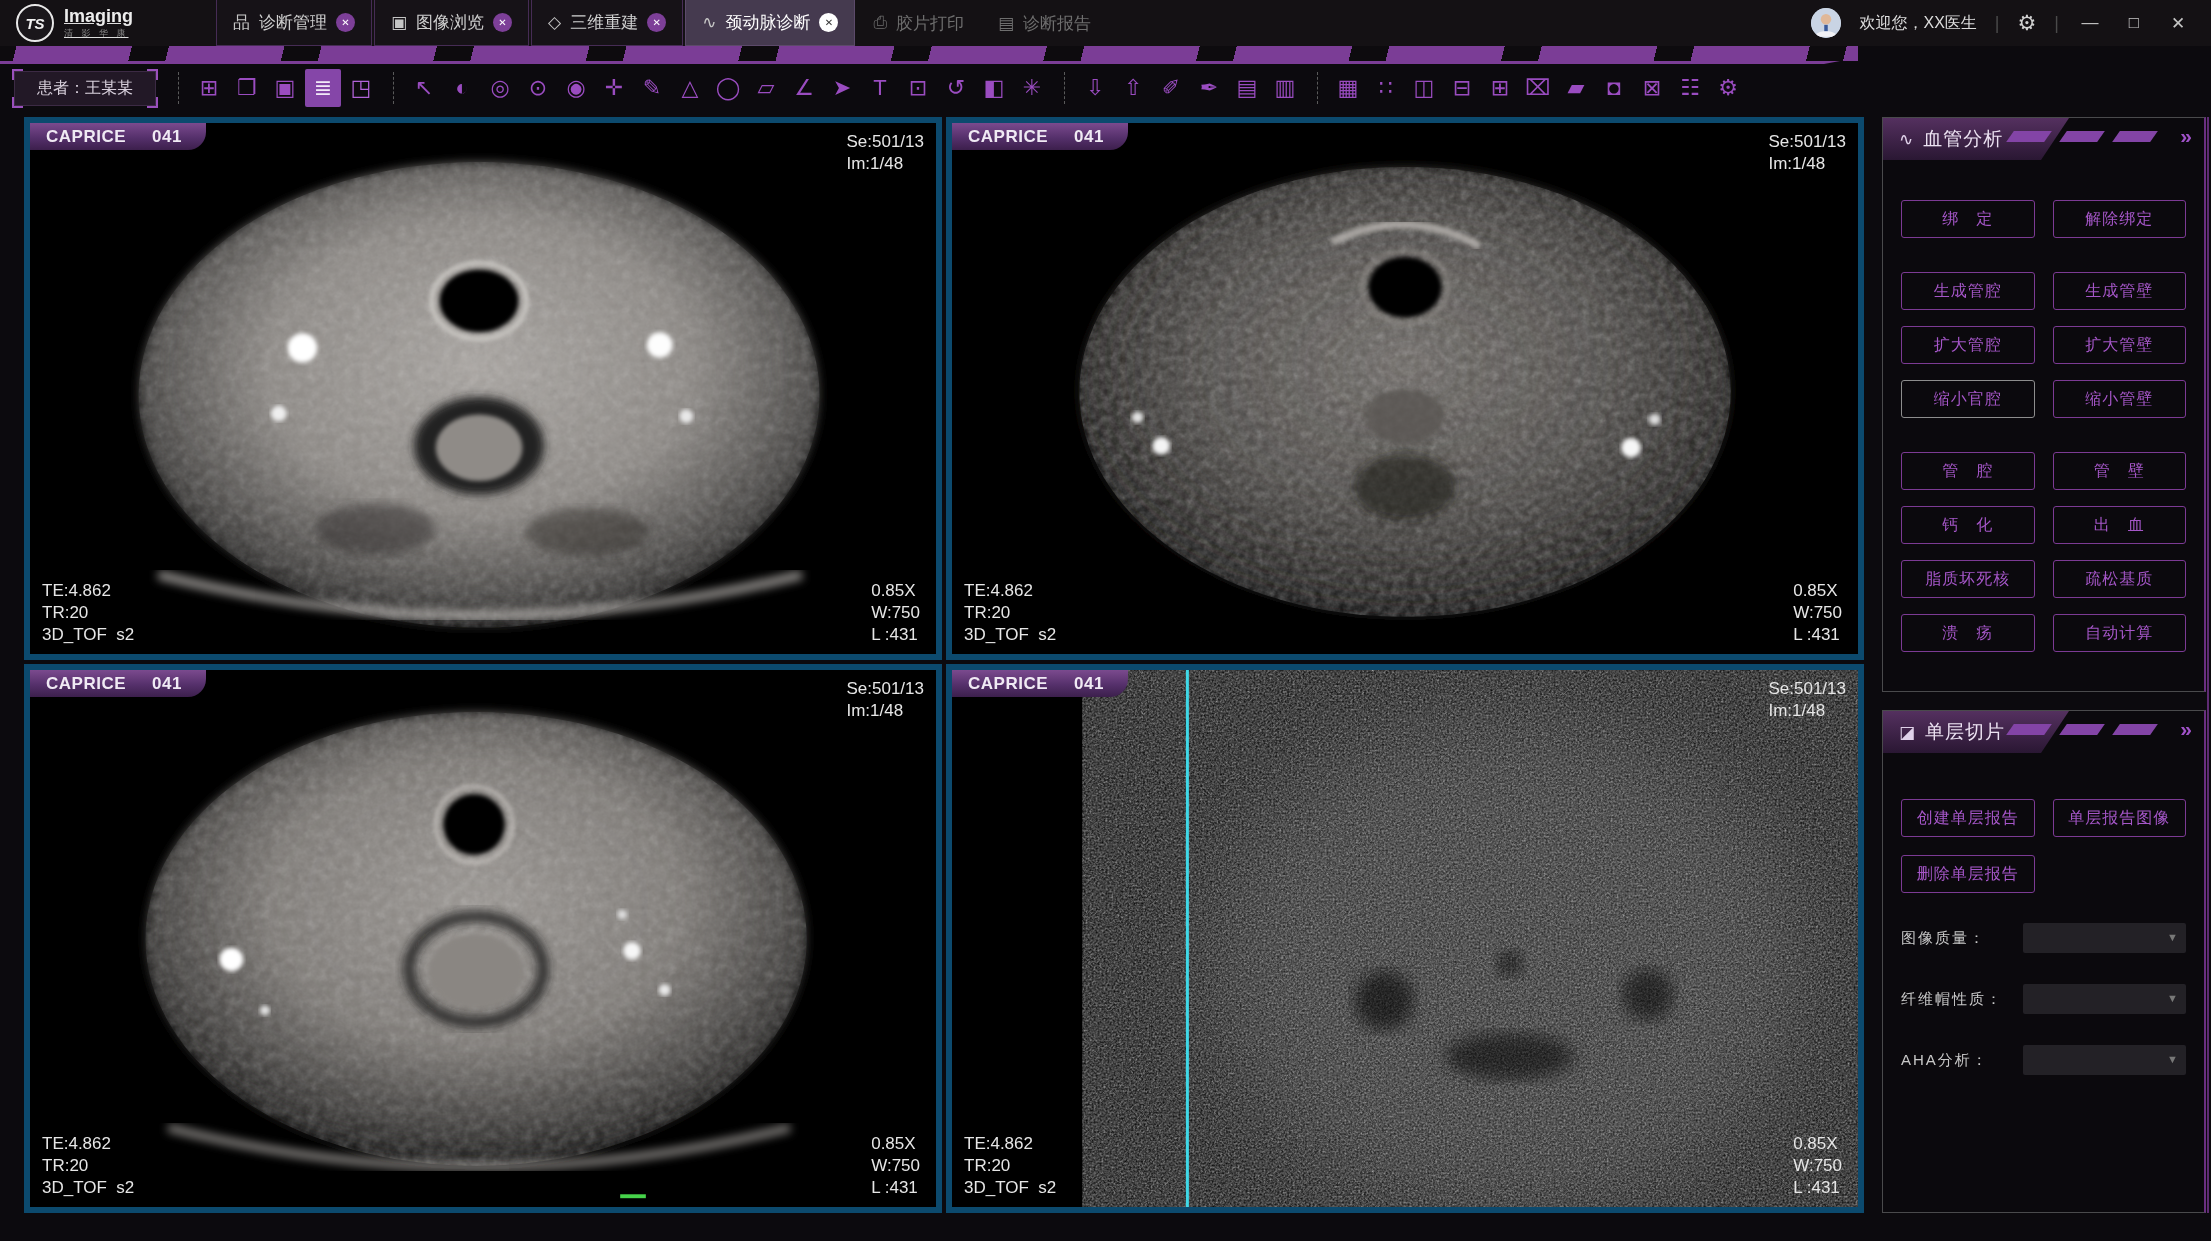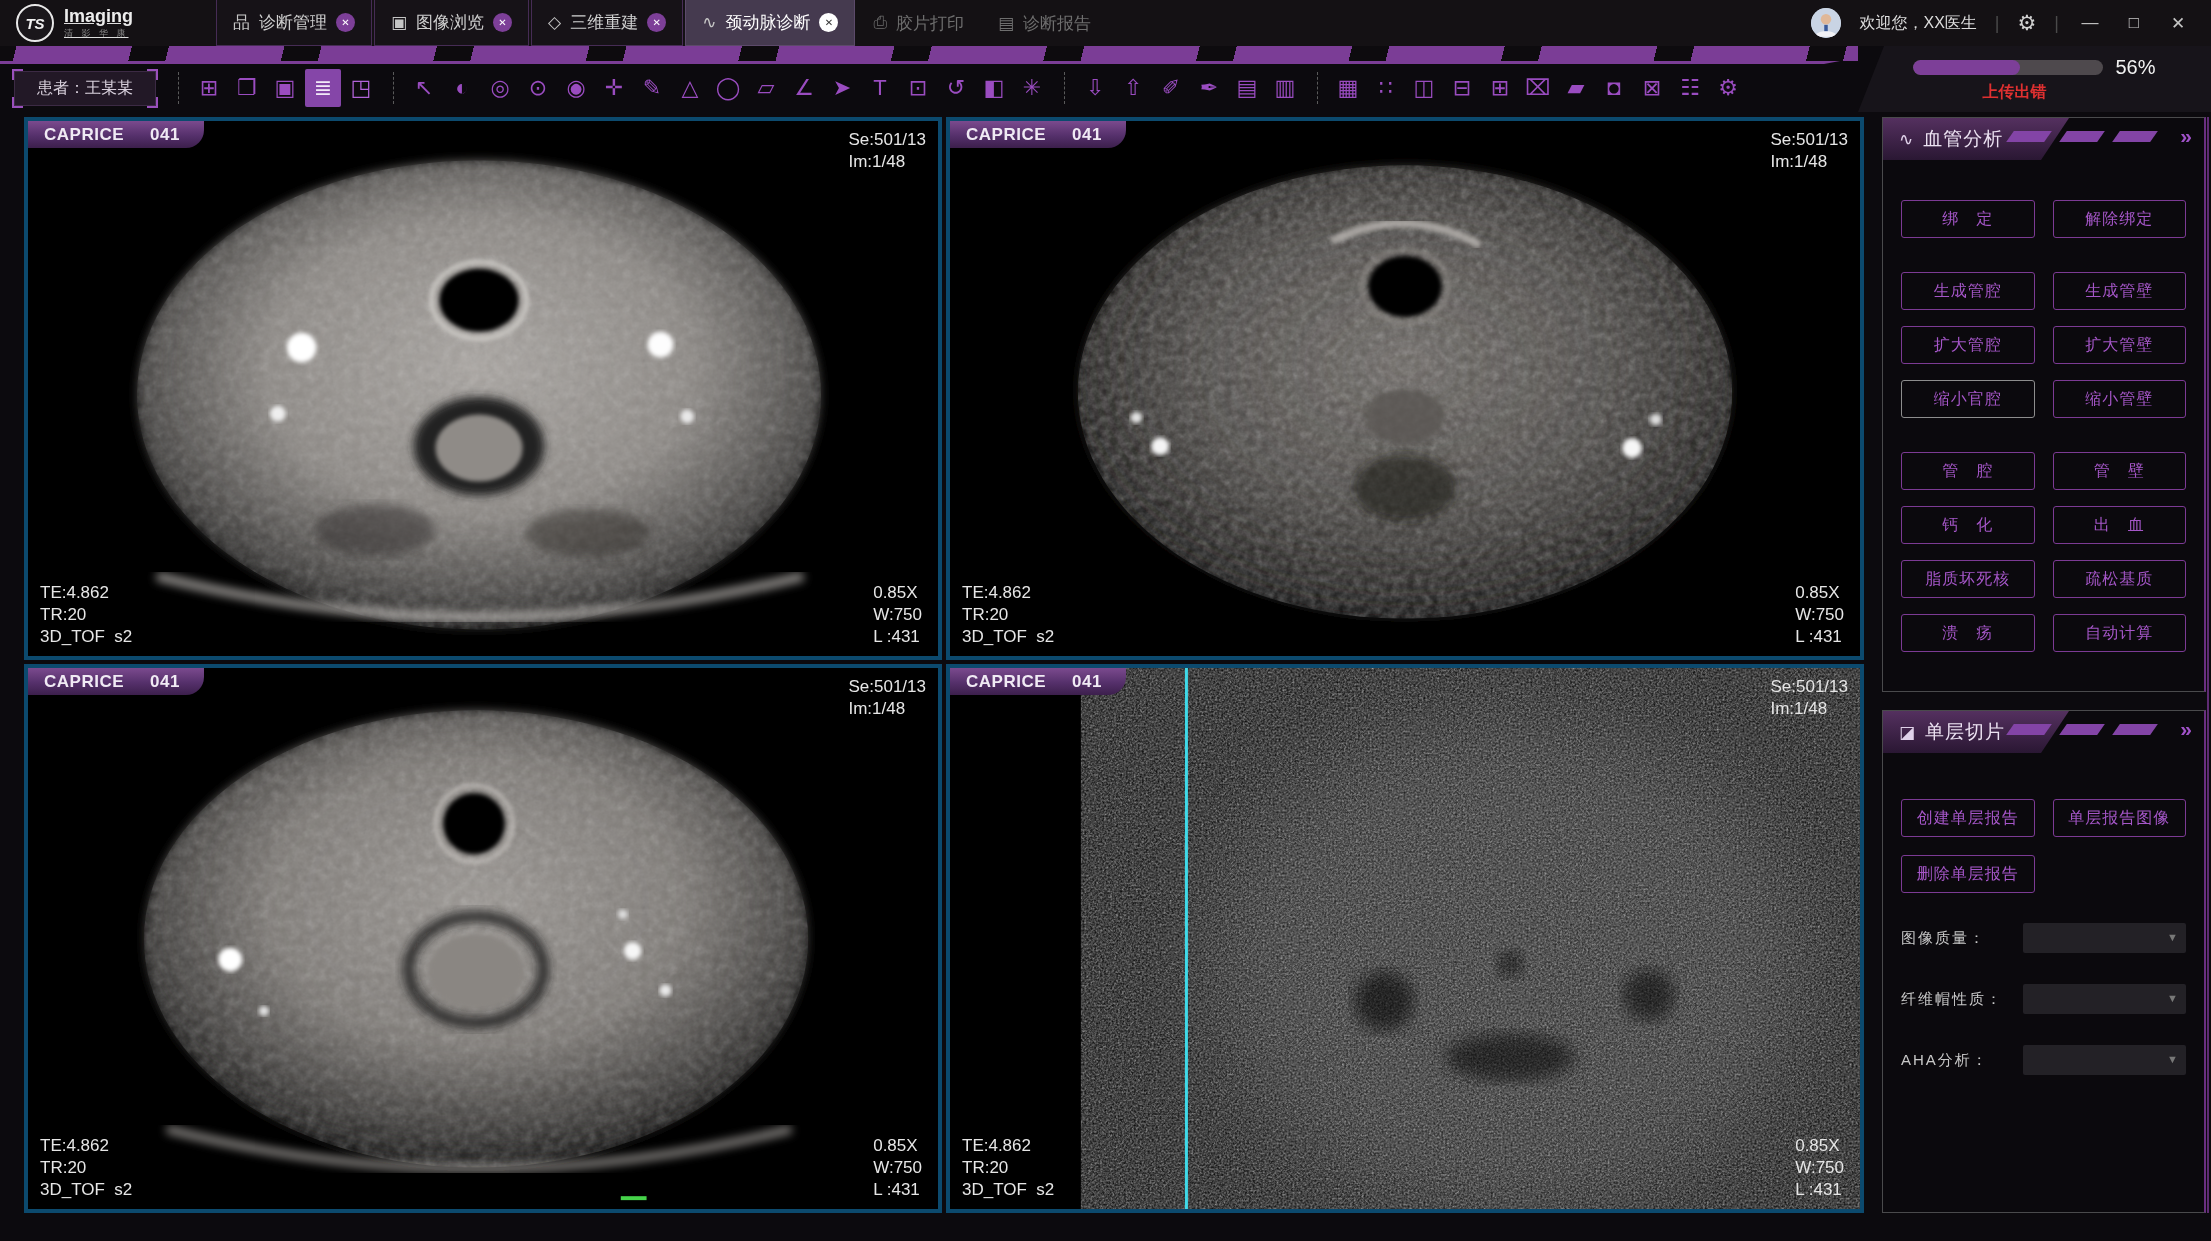--- a/index.html
+++ b/index.html
@@ -55,21 +55,21 @@
   
   .upload-zone{position:absolute;left:1858px;top:46px;width:353px;height:66px;background:#17141a;
      clip-path:polygon(26px 0,100% 0,100% 100%,0 100%);display:flex;flex-direction:column;align-items:center;justify-content:center;}
   .prog-row{display:flex;align-items:center;gap:12px;}
   .prog-track{width:190px;height:15px;border-radius:8px;background:#4e494d;overflow:hidden;}
   .prog-fill{height:100%;background:#7d3f98;border-radius:8px;}
   .prog-pct{font-size:20px;color:#f2f2f2;}
   .prog-err{font-size:16px;font-weight:bold;color:#e03030;margin-top:3px;margin-right:40px;}
 
   
-  .vp{position:absolute;background:#4c1d95;border:4px solid #0c4a6e;box-sizing:border-box;overflow:hidden;}
+  .vp{position:absolute;background:#4c1d95;border:6px solid #0c4a6e;box-sizing:border-box;overflow:hidden;}
   #vp0{left:24px;top:117px;width:918px;height:543px;}
   #vp1{left:946px;top:117px;width:918px;height:543px;}
   #vp2{left:24px;top:664px;width:918px;height:549px;}
   #vp3{left:946px;top:664px;width:918px;height:549px;}
   .mri{position:absolute;left:0;top:0;width:100%;height:100%;}
   .vtab{position:absolute;left:0;top:0;height:27px;display:flex;align-items:center;gap:26px;padding:0 24px 0 16px;
      background:linear-gradient(180deg,#7b4a8e,#55306b 55%,#3c1f4c);border-bottom-right-radius:18px;
      color:#f0eaf4;font-weight:bold;font-size:17px;letter-spacing:.5px;}
   .ov{position:absolute;color:#e6e6e6;font-size:17px;line-height:1.3;white-space:pre;}
   .ov-tr{top:8px;right:12px;}
@@ -215,29 +215,20 @@
         <span class="ticon">⊞</span>
         <span class="ticon">⌧</span>
         <span class="ticon">▰</span>
         <span class="ticon">◘</span>
         <span class="ticon">⊠</span>
         <span class="ticon">☷</span>
         <span class="ticon">⚙</span>
       </div>
   </div>
 
-  <div class="upload-zone">
-    <div class="prog-row">
-      <div class="prog-track">
-        <div class="prog-fill" style="width: 56%;"></div>
-      </div>
-      <span class="prog-pct">56%</span>
-    </div>
-    <div class="prog-err">上传出错</div>
-  </div>
 
   <div class="vp" id="vp0">
     <svg class="mri" viewBox="0 0 918 543" preserveAspectRatio="none">
       <defs>
         <radialGradient id="ga" cx="50%" cy="44%" r="62%">
           <stop offset="0" stop-color="#a9a5a1"></stop>
             <stop offset="0.5" stop-color="#8d8985"></stop>
           <stop offset="0.78" stop-color="#4c4a48"></stop>
             <stop offset="1" stop-color="#070707"></stop>
         </radialGradient>

